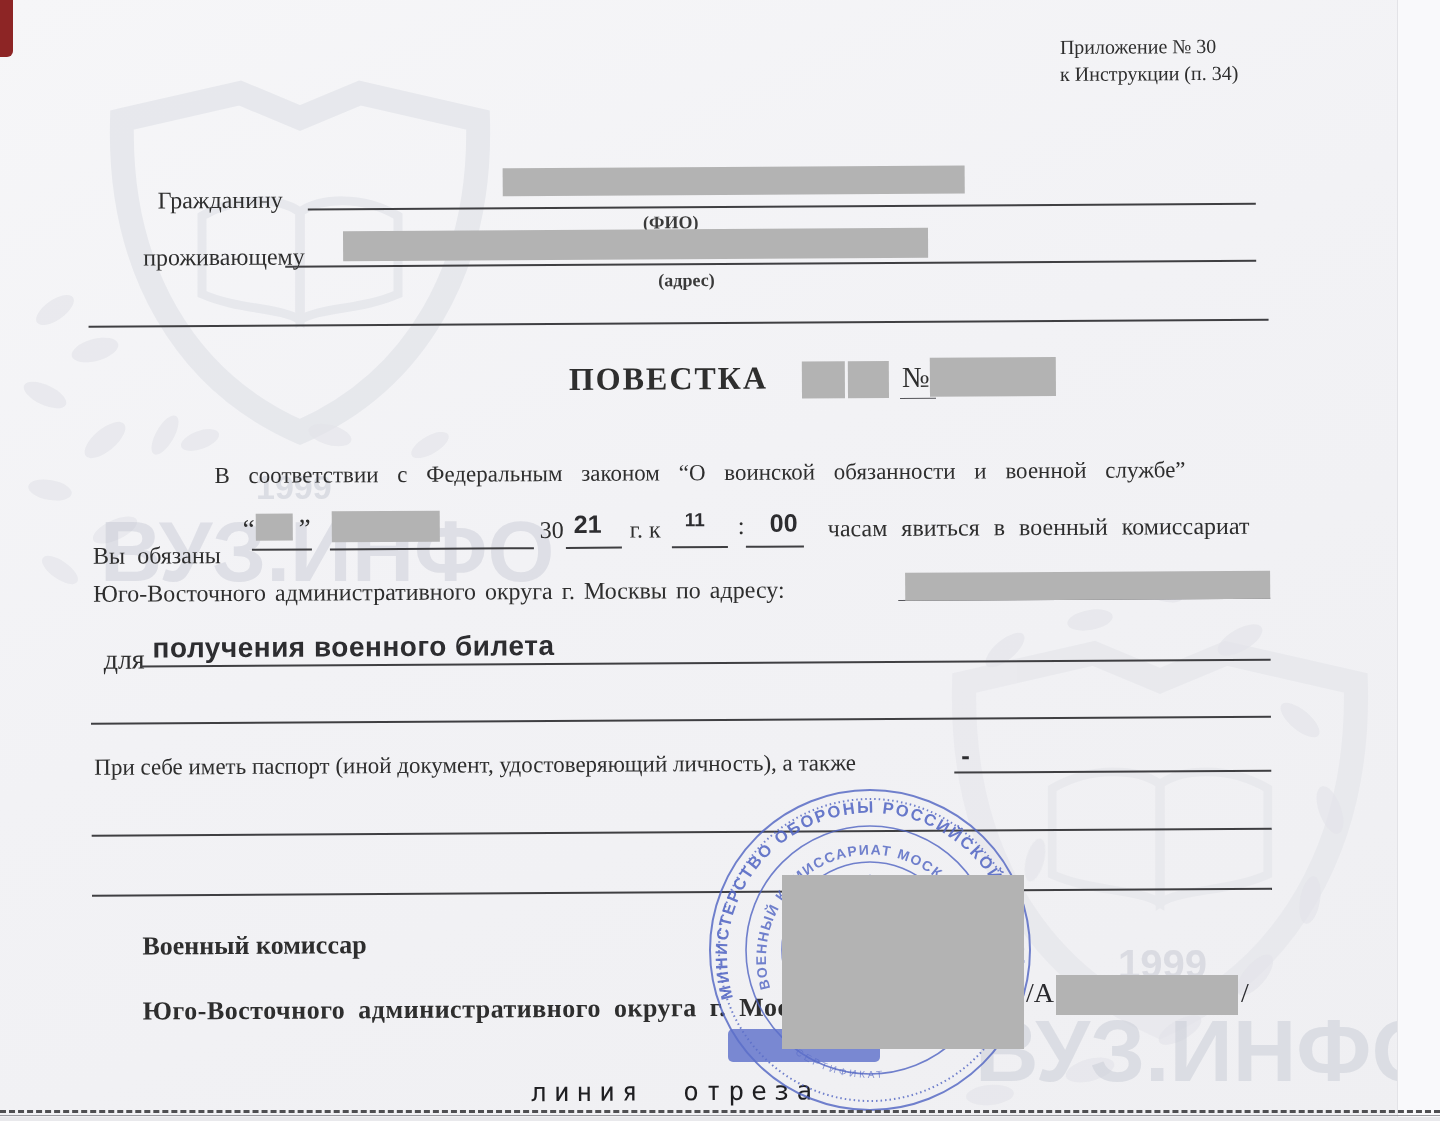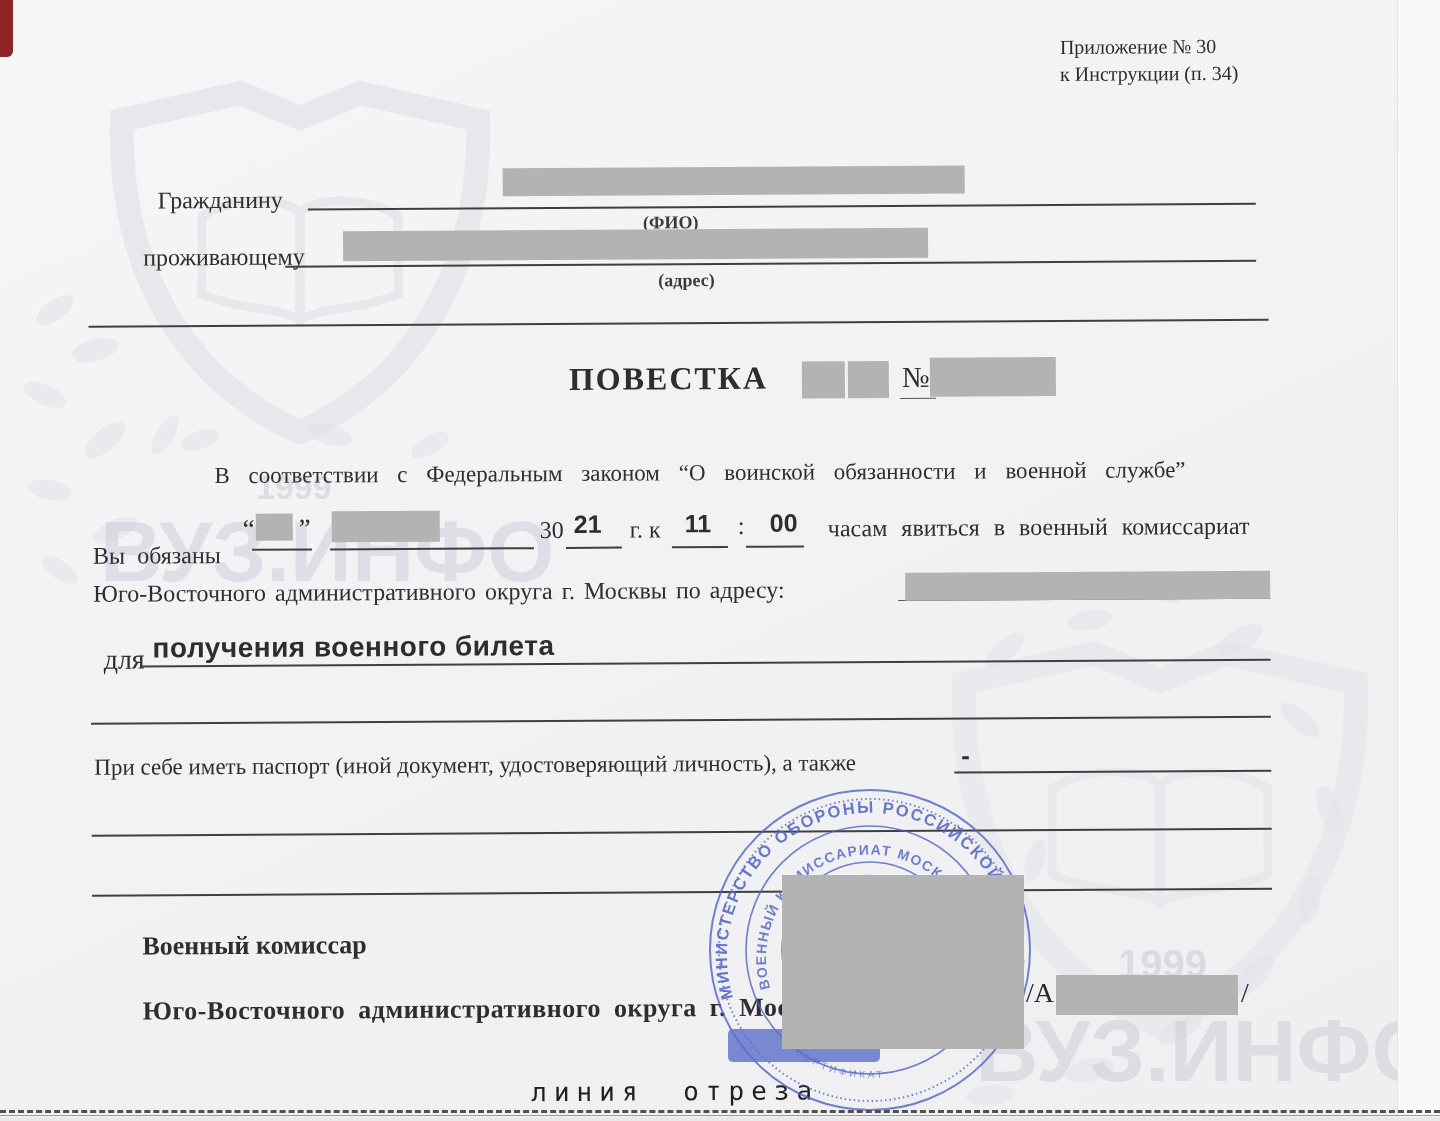--- a/index.html
+++ b/index.html
@@ -130,21 +130,21 @@
     <div class="redact" style="left:256px;top:511px;width:37px;height:27px;"></div>
     <div class="abs serif" style="left:299px;top:511px;font-size:27px;">”</div>
     <div class="rule" style="left:252px;top:546px;width:60px;"></div>
     <div class="rule" style="left:330px;top:546px;width:204px;"></div>
     <div class="redact" style="left:332px;top:509px;width:108px;height:31px;"></div>
     <div class="abs serif" style="left:540px;top:516px;font-size:24px;">30</div>
     <div class="rule" style="left:566px;top:546px;width:56px;"></div>
     <div class="abs fill-sans" style="left:574px;top:509px;font-size:25px;">21</div>
     <div class="abs serif" style="left:630px;top:516px;font-size:24px;">г. к</div>
     <div class="rule" style="left:672px;top:546px;width:56px;"></div>
-    <div class="abs fill-sans" style="left:685px;top:509px;font-size:25px;">11</div>
+    <div class="abs fill-sans" style="left:685px;top:509px;font-size:19px;">11</div>
     <div class="abs serif" style="left:738px;top:512px;font-size:25px;">:</div>
     <div class="rule" style="left:746px;top:546px;width:58px;"></div>
     <div class="abs fill-sans" style="left:754px;top:509px;font-size:25px;margin-left:16px;">00</div>
     <div class="abs serif nowrap" style="left:828px;top:516px;font-size:24px;word-spacing:8px;">часам явиться в военный комиссариат</div>
 
     <div class="abs serif nowrap" style="left:93px;top:577px;font-size:24px;word-spacing:3px;">Юго-Восточного административного округа г. Москвы по адресу:</div>
     <div class="rule thin" style="left:898px;top:601px;width:372px;"></div>
     <div class="redact" style="left:905px;top:574px;width:365px;height:28px;"></div>
 
     <div class="abs serif" style="left:103px;top:640px;font-size:28px;">для</div>

